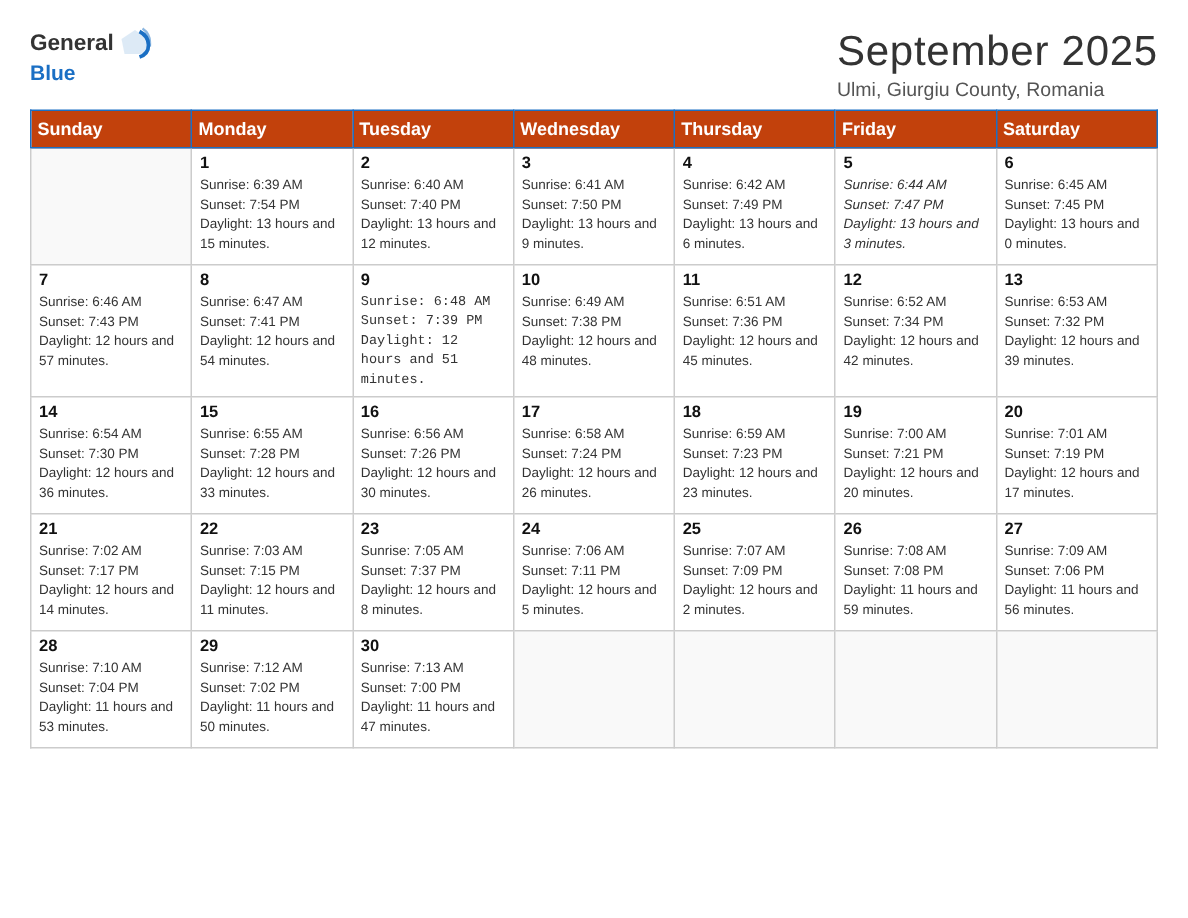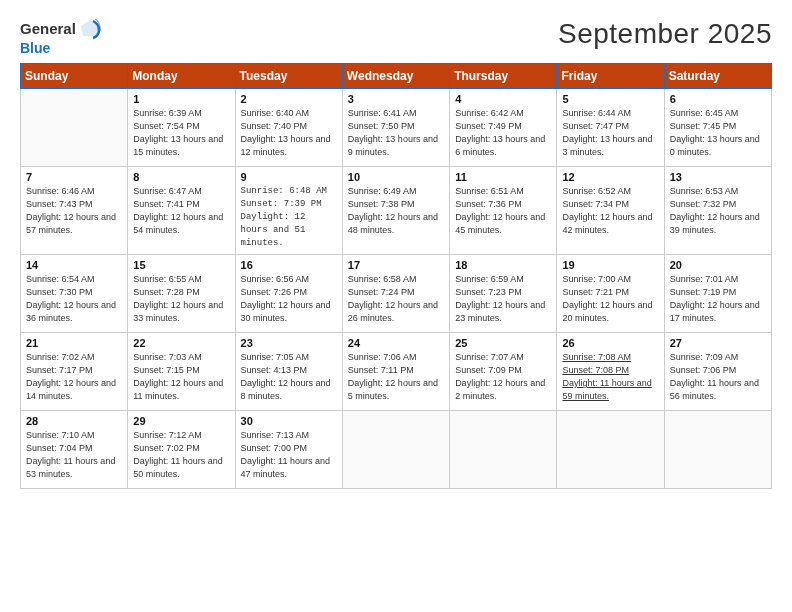--- a/index.html
+++ b/index.html
@@ -116,20 +116,21 @@
             <path d="M11 2 L20 8 L18 18 L4 18 L2 8 Z" fill="#1a6fc4" opacity="0.15"></path>
             <path d="M14 3 Q20 6 20 12 Q20 18 14 20" fill="none" stroke="#1a6fc4" stroke-width="2.5"></path>
             <path d="M16 1 Q22 5 21 13" fill="none" stroke="#1a6fc4" stroke-width="1.5" opacity="0.5"></path>
           </svg>
         </div>
         <span class="logo-text-blue">Blue</span>
       </div>
     </div>
     <div class="title-block">
       <div class="title-month">September 2025</div>
+      <div class="title-location">Ulmi, Giurgiu County, Romania</div>
     </div>
   </div>
 
   <table class="calendar">
     <thead>
       <tr>
       <th>Sunday</th>
           <th>Monday</th>
           <th>Tuesday</th>
           <th>Wednesday</th>
@@ -160,21 +161,21 @@
 Daylight: 13 hours and 9 minutes.</div>
           </td>
           <td>
             <div class="day-number">4</div>
             <div class="day-info" style="white-space: pre-line;">Sunrise: 6:42 AM
 Sunset: 7:49 PM
 Daylight: 13 hours and 6 minutes.</div>
           </td>
           <td>
             <div class="day-number">5</div>
-            <div class="day-info" style="white-space: pre-line;">Sunrise: 6:44 AM
+            <div class="day-info" style="white-space: pre-line; font-style: italic;">Sunrise: 6:44 AM
 Sunset: 7:47 PM
 Daylight: 13 hours and 3 minutes.</div>
           </td>
           <td>
             <div class="day-number">6</div>
             <div class="day-info" style="white-space: pre-line;">Sunrise: 6:45 AM
 Sunset: 7:45 PM
 Daylight: 13 hours and 0 minutes.</div>
           </td>
         </tr>
@@ -275,38 +276,38 @@
           </td>
           <td>
             <div class="day-number">22</div>
             <div class="day-info" style="white-space: pre-line;">Sunrise: 7:03 AM
 Sunset: 7:15 PM
 Daylight: 12 hours and 11 minutes.</div>
           </td>
           <td>
             <div class="day-number">23</div>
             <div class="day-info" style="white-space: pre-line;">Sunrise: 7:05 AM
-Sunset: 4:13 PM
+Sunset: 7:37 PM
 Daylight: 12 hours and 8 minutes.</div>
           </td>
           <td>
             <div class="day-number">24</div>
             <div class="day-info" style="white-space: pre-line;">Sunrise: 7:06 AM
 Sunset: 7:11 PM
 Daylight: 12 hours and 5 minutes.</div>
           </td>
           <td>
             <div class="day-number">25</div>
             <div class="day-info" style="white-space: pre-line;">Sunrise: 7:07 AM
 Sunset: 7:09 PM
 Daylight: 12 hours and 2 minutes.</div>
           </td>
           <td>
             <div class="day-number">26</div>
-            <div class="day-info" style="white-space: pre-line; text-decoration: underline;">Sunrise: 7:08 AM
+            <div class="day-info" style="white-space: pre-line;">Sunrise: 7:08 AM
 Sunset: 7:08 PM
 Daylight: 11 hours and 59 minutes.</div>
           </td>
           <td>
             <div class="day-number">27</div>
             <div class="day-info" style="white-space: pre-line;">Sunrise: 7:09 AM
 Sunset: 7:06 PM
 Daylight: 11 hours and 56 minutes.</div>
           </td>
         </tr>

